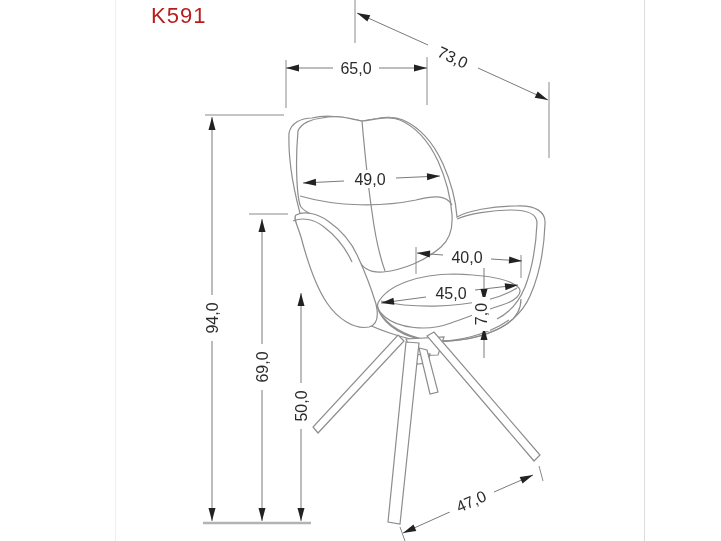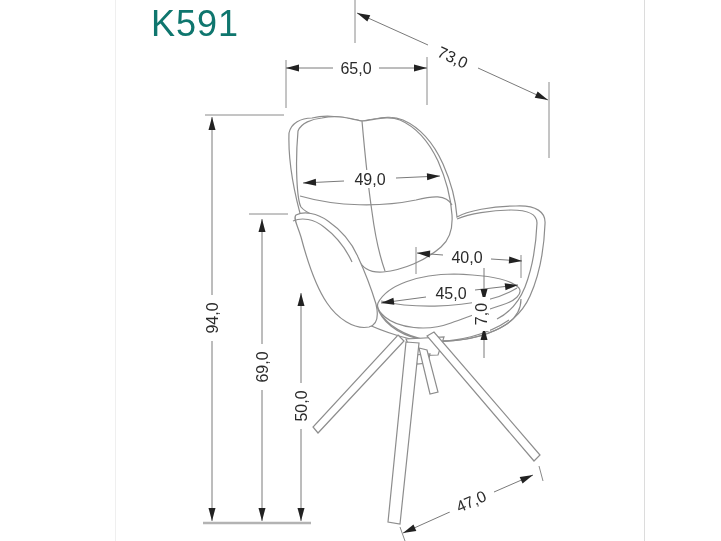--- a/index.html
+++ b/index.html
@@ -2,21 +2,21 @@
 <html><head>
 <meta charset="utf-8">
 <style>
   html,body{margin:0;padding:0;background:#ffffff;}
   body{width:721px;height:541px;position:relative;overflow:hidden;
        font-family:"Liberation Sans", sans-serif;}
   .canvas{position:absolute;left:0;top:0;width:721px;height:541px;background:#ffffff;}
   .boundary{position:absolute;top:0;bottom:0;width:1px;}
   .boundary.left{left:115px;background:#efefef;}
   .boundary.right{left:644px;background:#dcdcdc;}
-  .title{position:absolute;left:151px;top:3px;font-size:36px;color:#0f766e;
+  .title{position:absolute;left:151px;top:3px;font-size:22px;color:#b91c1c;
          letter-spacing:1px;}
   svg{position:absolute;left:0;top:0;}
   .chair{stroke:#8d8d8d;stroke-width:1.2;fill:none;}
   .chair.filled{fill:#ffffff;}
   .dim{stroke:#7a7a7a;stroke-width:1;fill:none;}
   .ext{stroke:#8a8a8a;stroke-width:1;fill:none;}
   .arrow{fill:#222222;stroke:none;}
   .dimtext{font-family:"Liberation Sans", sans-serif;font-size:16px;fill:#2b2b2b;}
   .gap{fill:#ffffff;stroke:none;}
   .ground{stroke:#b3b3b3;stroke-width:2.5;fill:none;}

